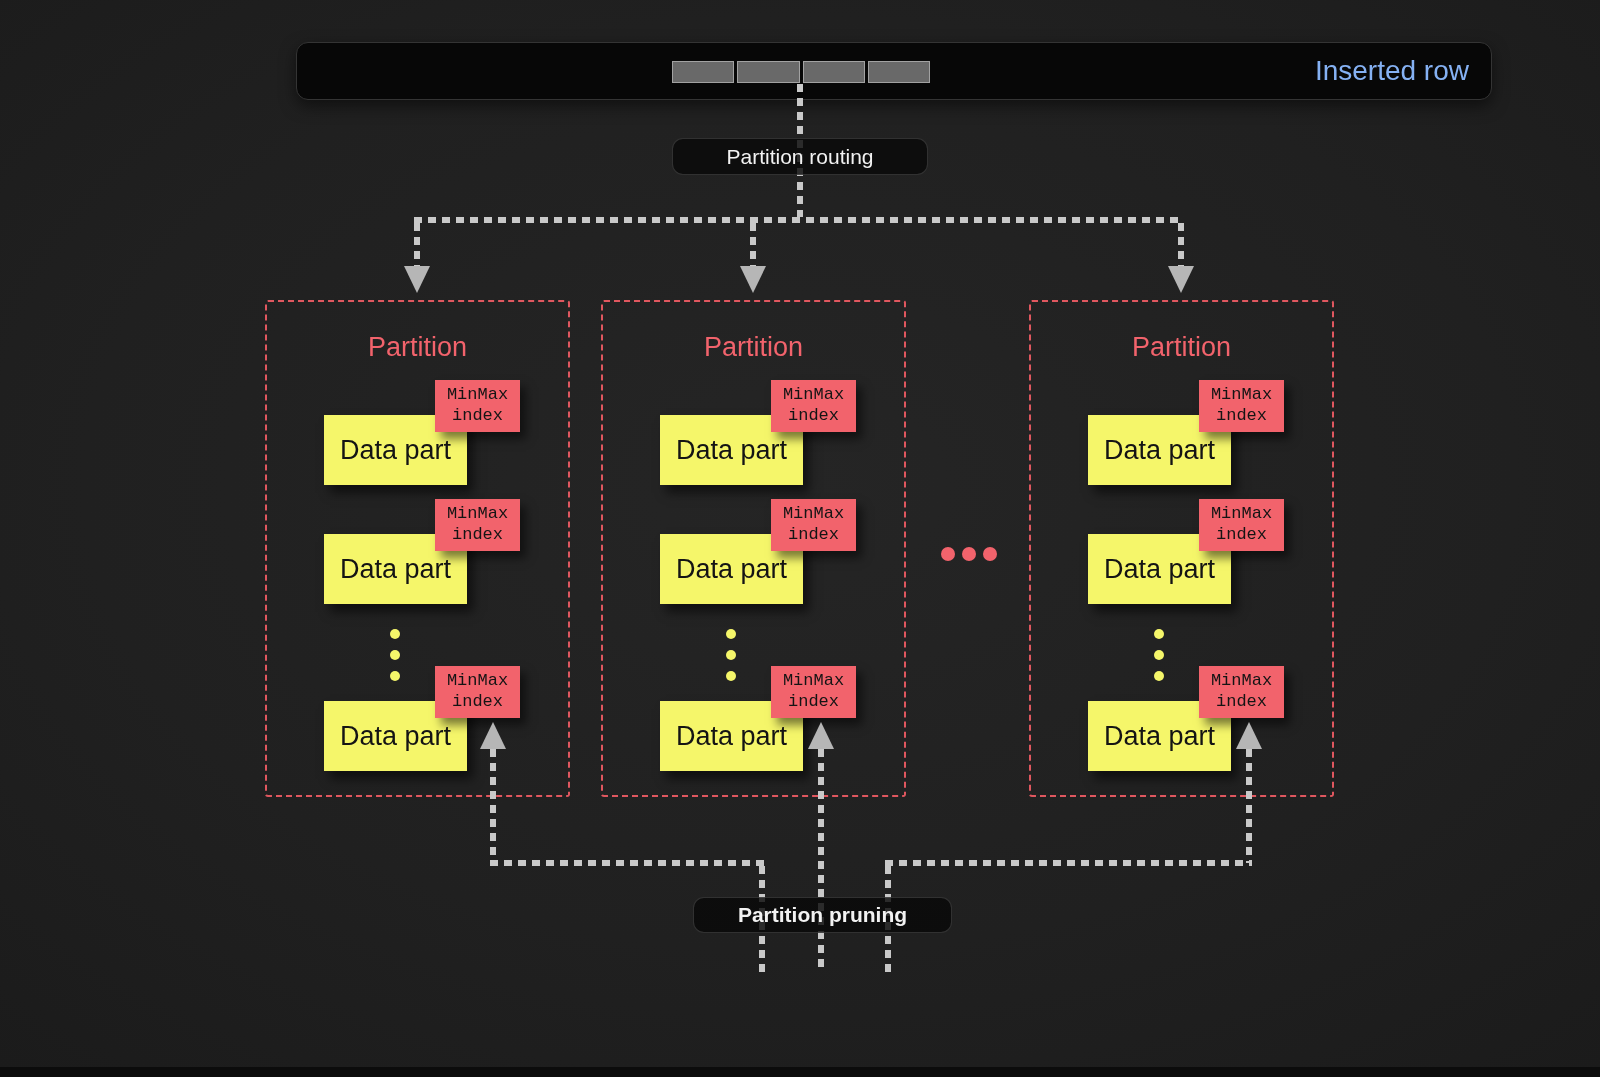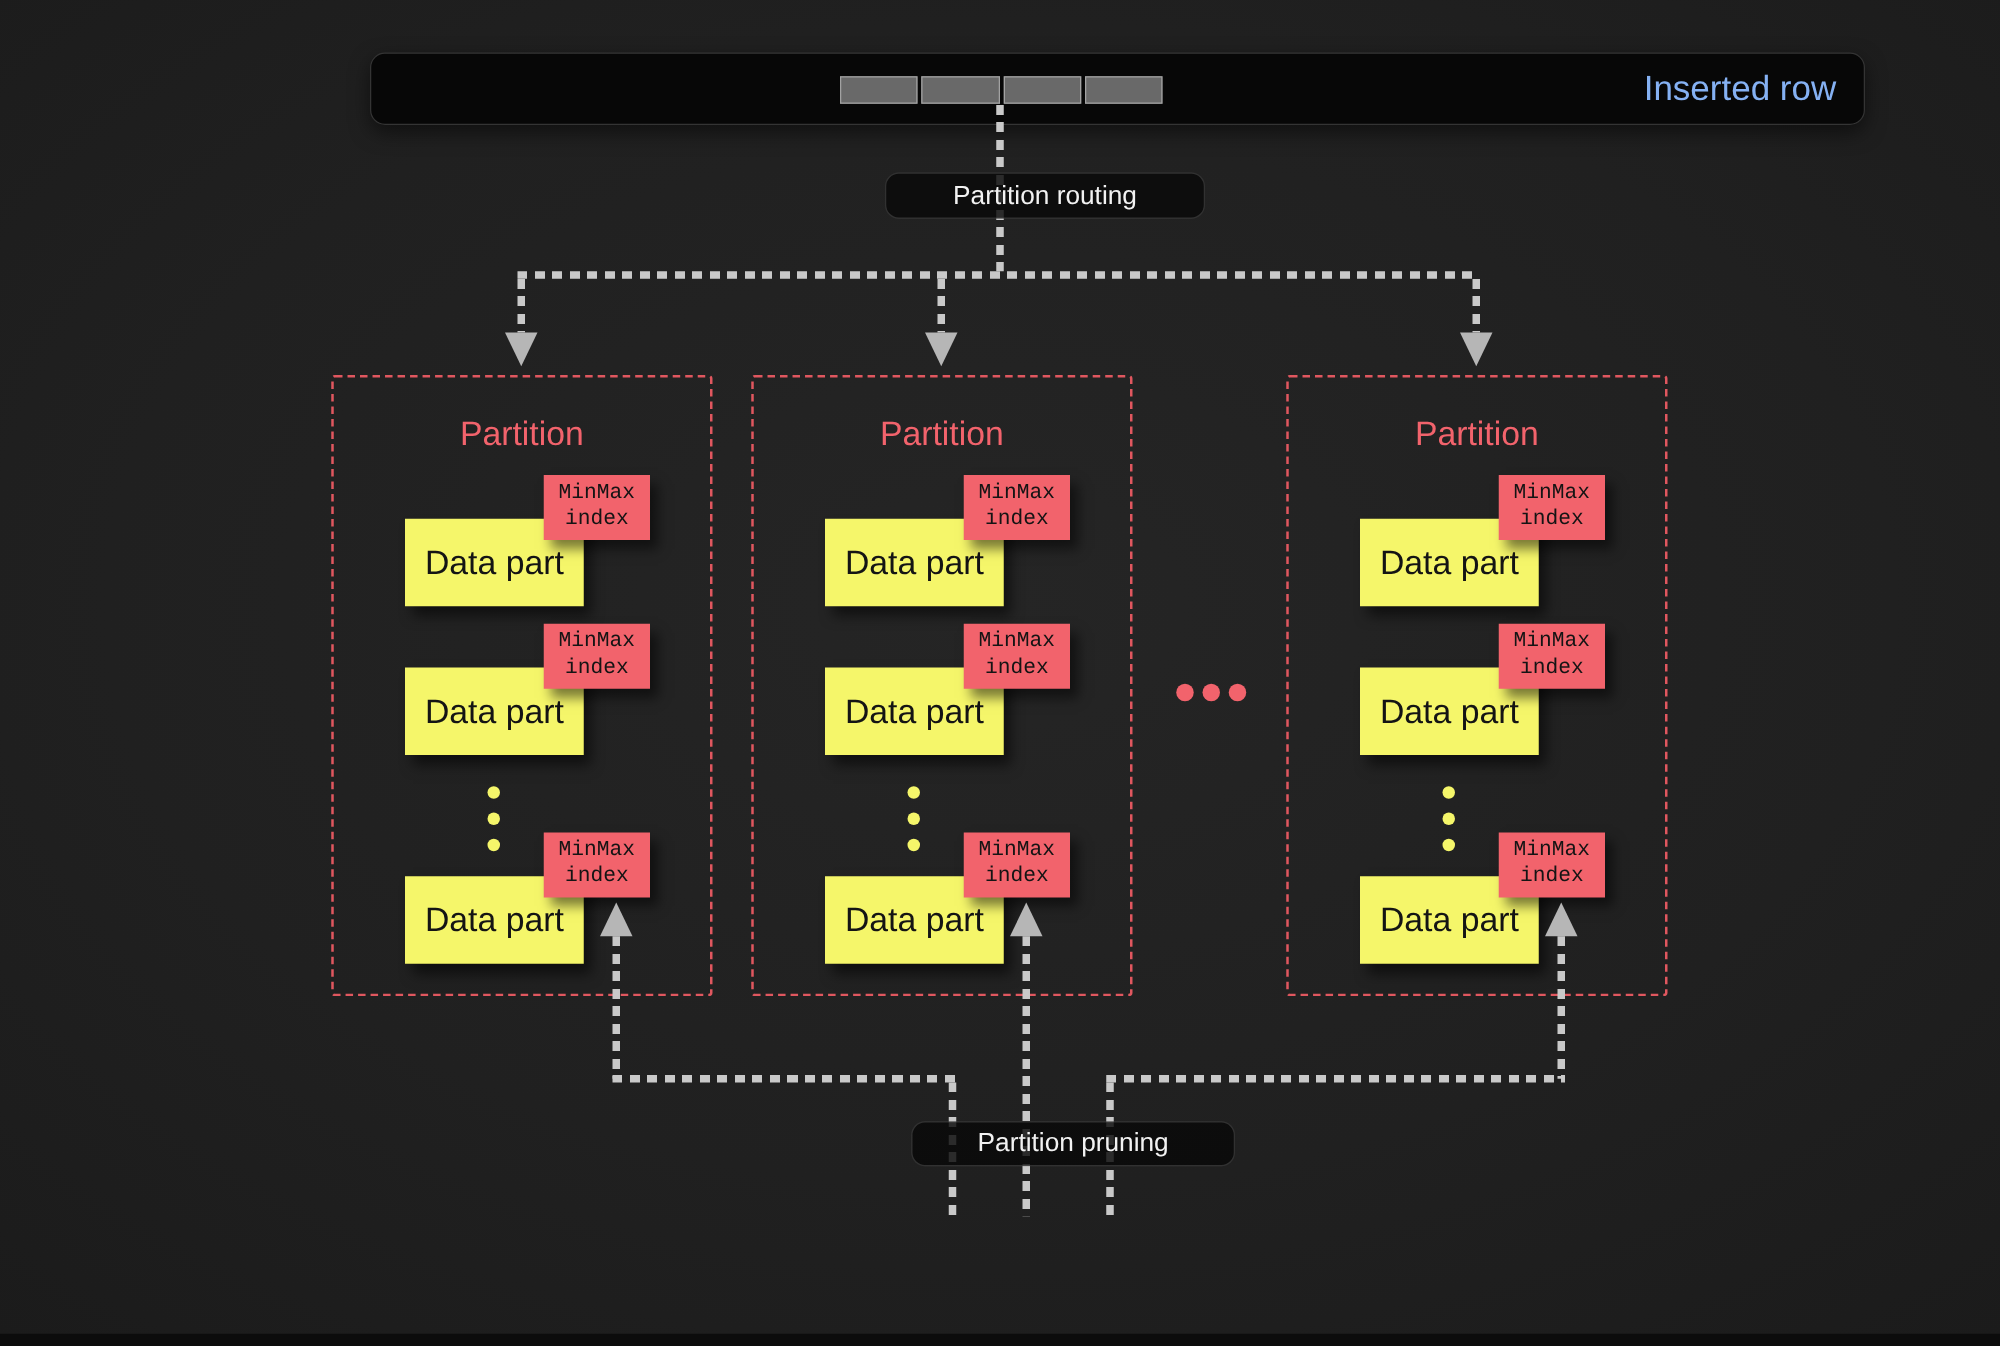--- a/index.html
+++ b/index.html
@@ -32,22 +32,22 @@
     display:flex; gap:3px; z-index:3;
   }
   .seg { flex:1; background:#696969; border:1px solid #a2a2a2; }
 
   
   .pill {
     position:absolute; display:flex; align-items:center; justify-content:center;
     background:rgba(8,8,8,0.82); border:1px solid rgba(110,110,110,0.38);
     border-radius:11px; color:#f2f2f2; font-size:21px; z-index:6; white-space:nowrap;
   }
-  #routing-pill { left:672px; top:138px; width:256px; height:37px;margin-left:36px; }
-  #pruning-pill { left:729px; top:897px; width:259px; height:36px; }
+  #routing-pill { left:672px; top:138px; width:256px; height:37px; }
+  #pruning-pill { left:693px; top:897px; width:259px; height:36px;font-weight:bold; }
 
   
   .dv { position:absolute; width:6px; z-index:4;
         background-image:repeating-linear-gradient(to bottom, var(--arrow) 0 8px, transparent 8px 14px); }
   .dh { position:absolute; height:6px; z-index:4;
         background-image:repeating-linear-gradient(to right, var(--arrow) 0 8px, transparent 8px 14px); }
 
   .arrow-down { position:absolute; width:0; height:0; z-index:4;
     border-left:13px solid transparent; border-right:13px solid transparent;
     border-top:27px solid #b6b6b6; }

